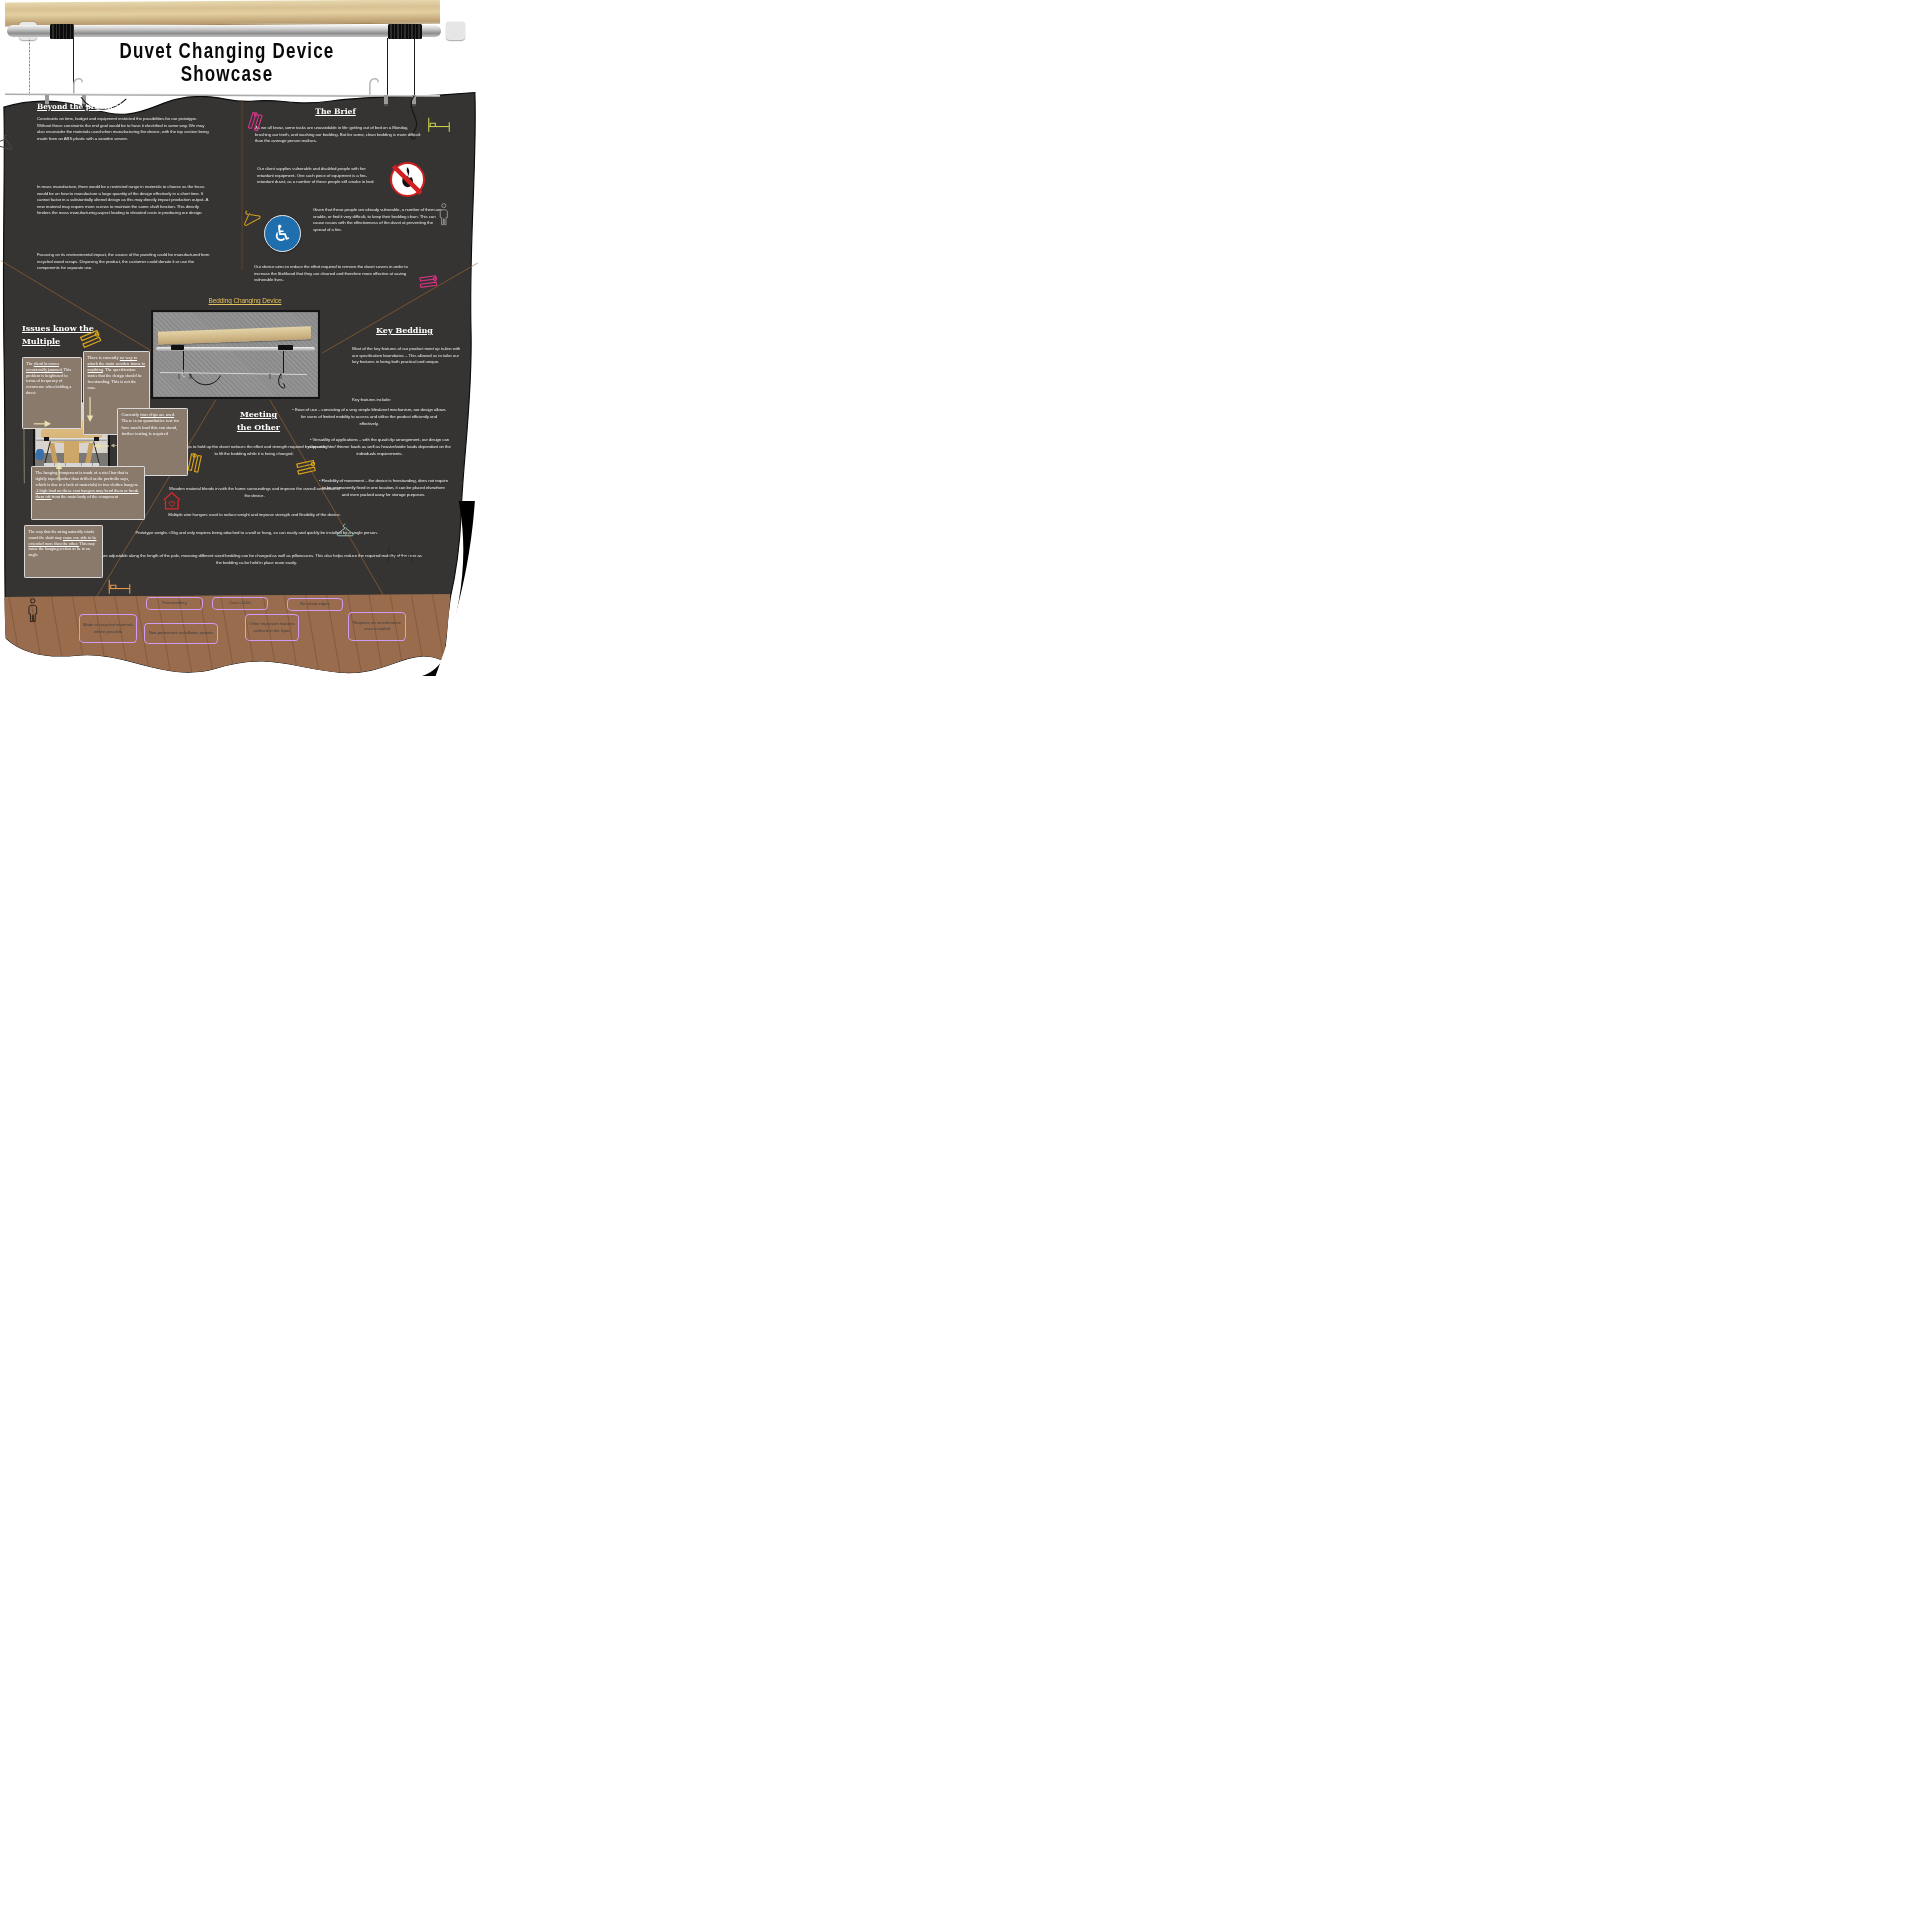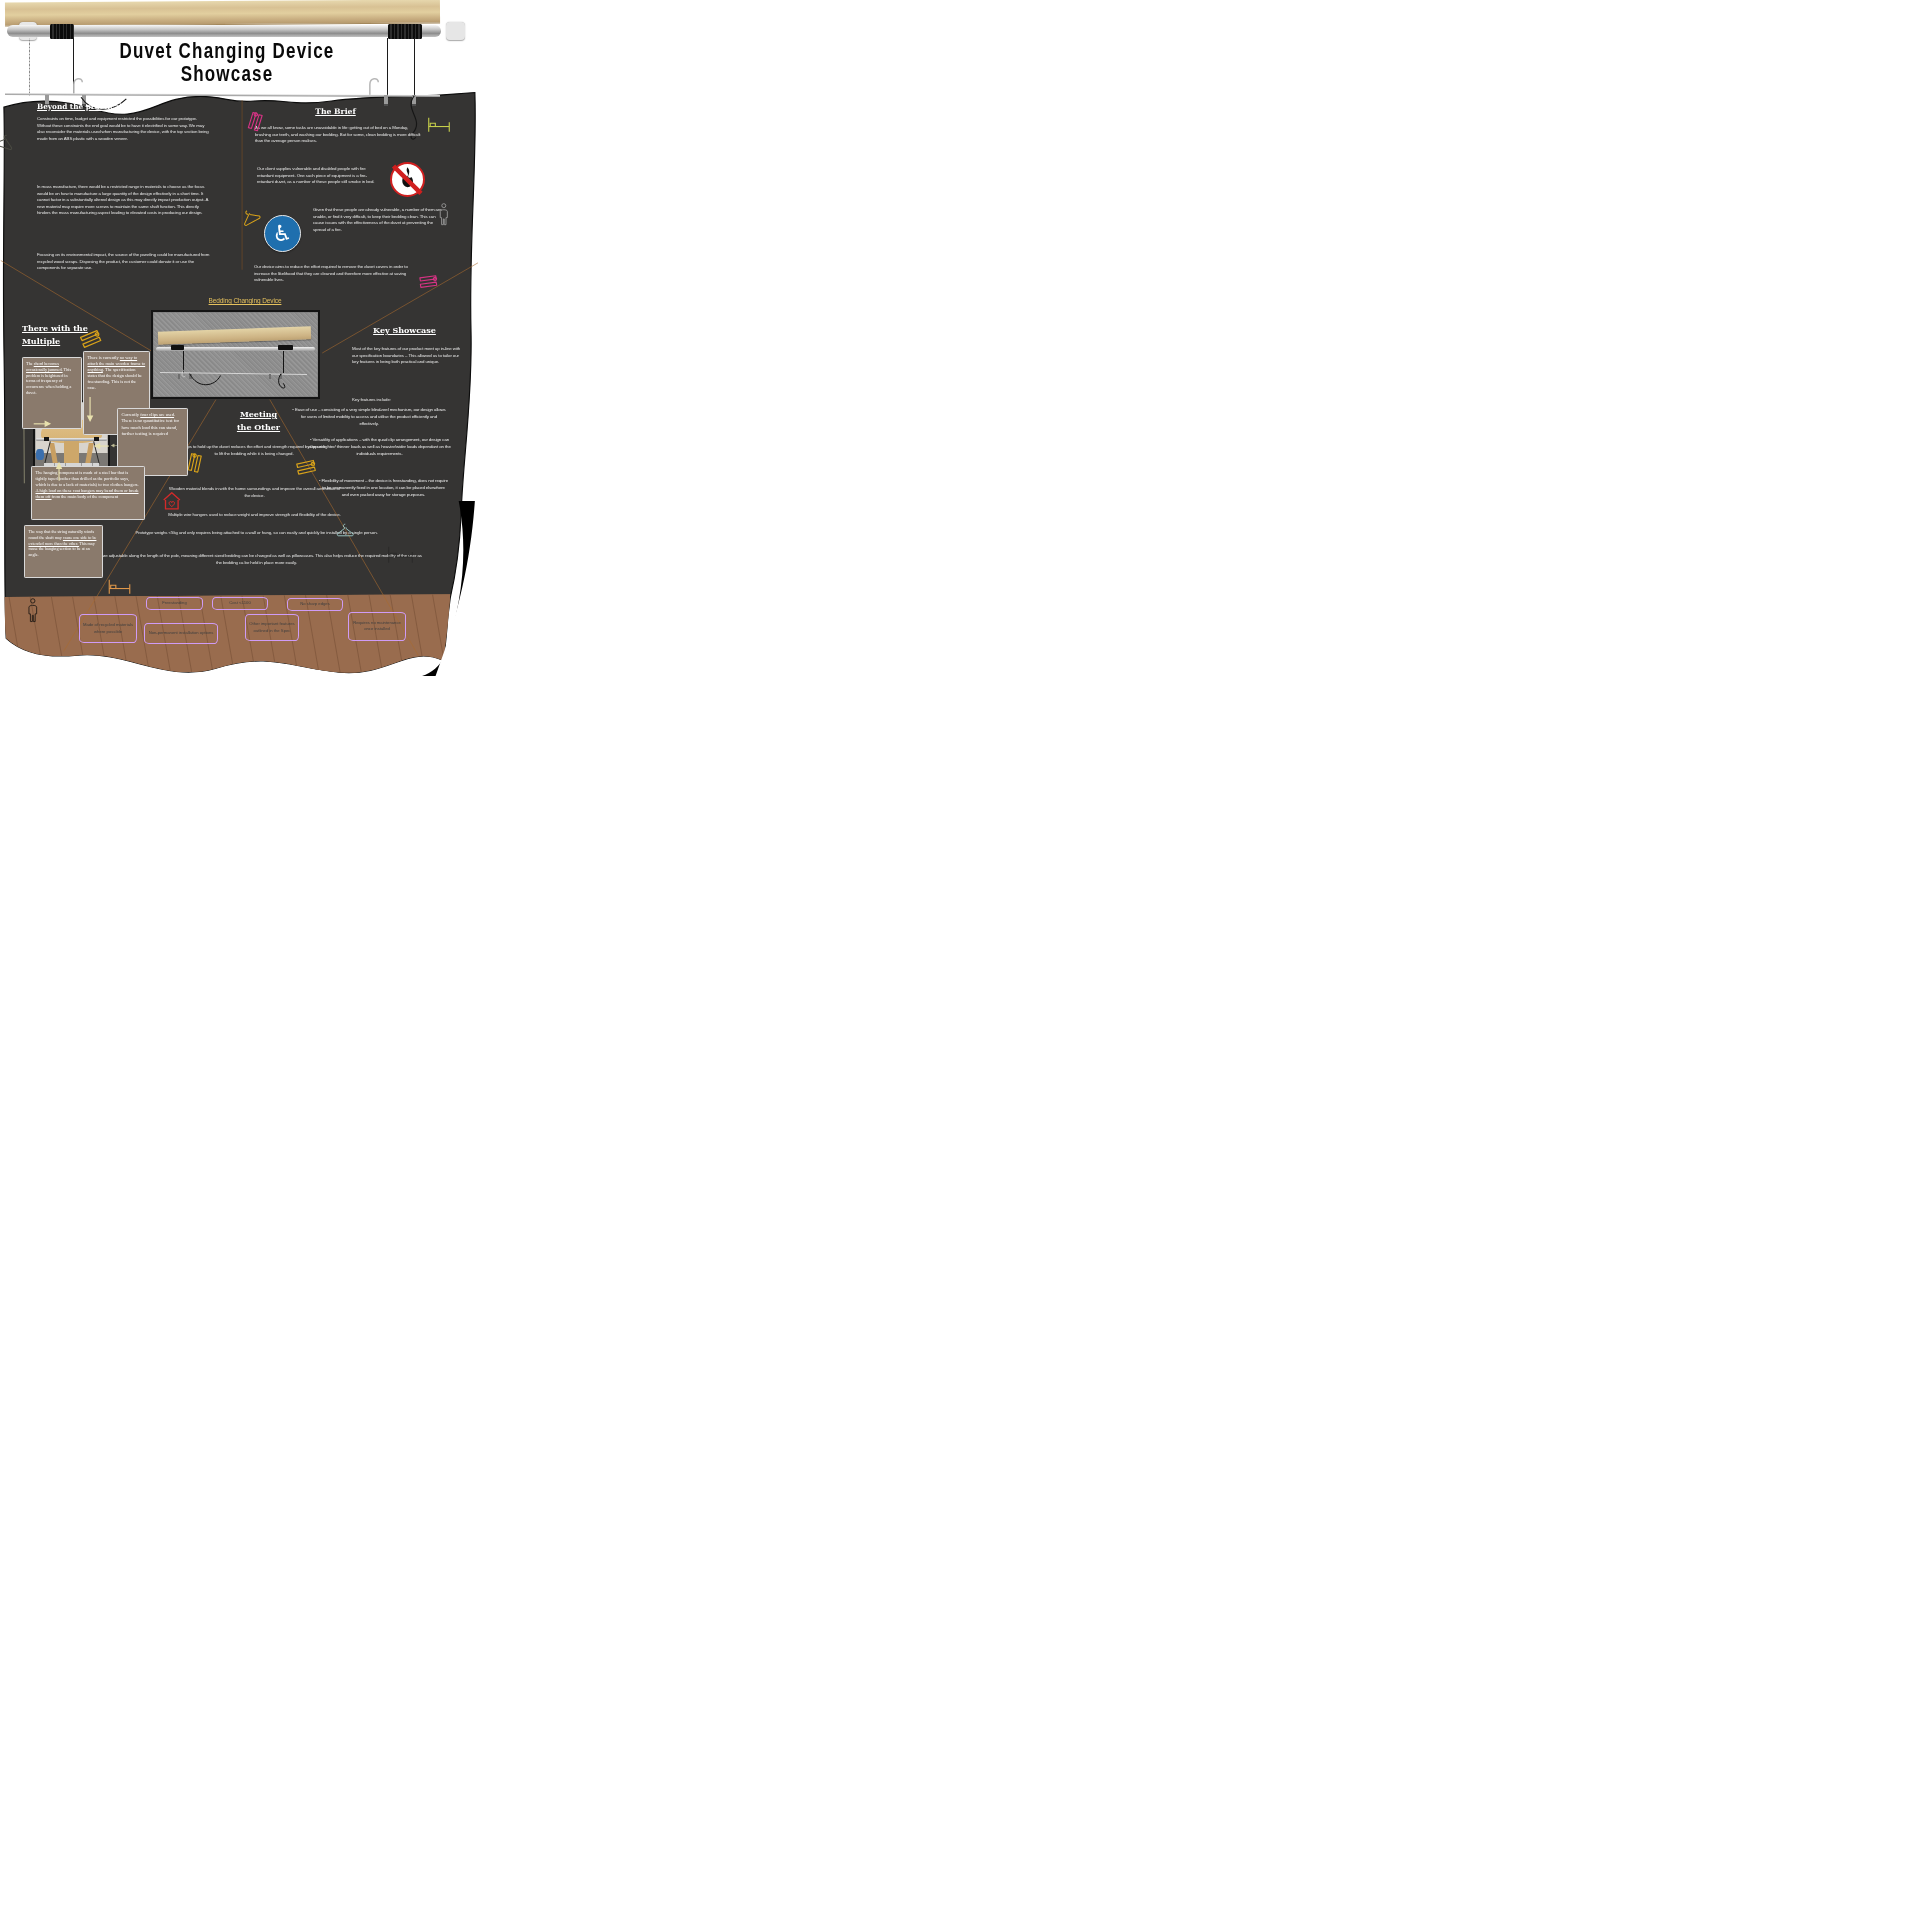--- a/index.html
+++ b/index.html
@@ -197,21 +197,21 @@
     <div class="abs" style="left:22%;top:73%;width:2.3px;height:4.6px;background:#6e6e6e;"></div>
     <div class="abs" style="left:70%;top:73%;width:2.3px;height:4.6px;background:#6e6e6e;"></div>
     <div class="abs" style="left:77%;top:73%;width:2.3px;height:4.6px;background:#6e6e6e;"></div>
     <svg class="abs" style="left:0;top:0;" width="165" height="84" viewBox="0 0 428 218">
       <path d="M 95,160 C 115,200 160,195 175,165" fill="none" stroke="#101010" stroke-width="2.5"></path>
       <path d="M 332,160 C 310,195 355,210 338,185" fill="none" stroke="#101010" stroke-width="2.5"></path>
       <path d="M 80,150 C 70,165 78,172 84,166" fill="none" stroke="#e6e6e6" stroke-width="1.5"></path>
     </svg>
   </div>
 
-  <div class="abs h-serif" style="left:22px;top:323px;font-size:8px;z-index:4;">There with the</div>
+  <div class="abs h-serif" style="left:22px;top:323px;font-size:8px;z-index:4;">Issues know the</div>
   <div class="abs h-serif" style="left:22px;top:336px;font-size:8px;z-index:4;">Multiple</div>
   <svg class="abs" style="left:79px;top:326px;transform:rotate(20deg);z-index:4;" width="24" height="24" viewBox="0 0 48 48">
       <g fill="none" stroke="#d8a21a" stroke-width="2.5" stroke-linejoin="round">
         <path d="M4 30 L30 6 L35 11 L9 35 Z"></path>
         <path d="M13 41 L39 17 L44 22 L18 46 Z"></path>
         <circle cx="33" cy="13" r="3.5"></circle>
       </g>
     </svg>
 
   <div class="abs note" style="left:21.6px;top:357px;width:60px;height:72px;z-index:5;"><span>The </span><u>chord becomes occasionally jammed.</u><span> This problem is heightened in terms of frequency of occurrence when holding a duvet.</span></div>
@@ -241,21 +241,21 @@
         <path d="M 147,50 L 159,50 L 153,62 Z"></path>
       <path d="M 6,70 L 36,70" fill="none"></path>
         <path d="M 36,64 L 36,76 L 48,70 Z"></path>
       <path d="M 202,128 L 178,128" fill="none"></path>
         <path d="M 178,122 L 178,134 L 166,128 Z"></path>
       <path d="M 72,218 L 72,184" fill="none"></path>
         <path d="M 66,186 L 78,186 L 72,172 Z"></path>
     </g>
   </svg>
 
-  <div class="abs h-serif centered" style="left:339px;top:325px;width:131px;font-size:8px;z-index:4;">Key Showcase</div>
+  <div class="abs h-serif centered" style="left:339px;top:325px;width:131px;font-size:8px;z-index:4;">Key Bedding</div>
   <div class="abs body-txt" style="left:352px;top:346px;width:109px;z-index:4;">Most of the key features of our product meet up in-line with our specification boundaries – This allowed us to tailor our key features in being both practical and unique.</div>
   <div class="abs body-txt" style="left:352px;top:397px;width:109px;z-index:4;">Key features include:</div>
   <div class="abs kf-b bullet" style="left:292px;top:407px;width:154px;z-index:4;">Ease of use – consisting of a very simple blind-reel mechanism, our design allows for users of limited mobility to access and utilise the product efficiently and effectively.</div>
   <div class="abs kf-b bullet" style="left:304px;top:437px;width:151px;z-index:4;">Versatility of applications – with the quad clip arrangement, our design can support lighter/ thinner loads as well as heavier/wider loads dependant on the individuals requirements.</div>
   <div class="abs kf-b bullet" style="left:318px;top:478px;width:131px;z-index:4;">Flexibility of movement – the device is freestanding, does not require to be permanently fixed in one location, it can be placed elsewhere and even packed away for storage purposes.</div>
 
   <div class="abs h-serif centered" style="left:216px;top:409px;width:85px;font-size:8px;z-index:4;">Meeting</div>
   <div class="abs h-serif centered" style="left:216px;top:422px;width:85px;font-size:8px;z-index:4;">the Other</div>
   <div class="abs body-txt centered" style="left:181px;top:444px;width:146px;z-index:4;">Clips to hold up the duvet reduces the effort and strength required by the user to lift the bedding while it is being changed.</div>
   <div class="abs body-txt centered" style="left:166px;top:486px;width:177px;z-index:4;">Wooden material blends in with the home surroundings and improve the overall aesthetics of the device.</div>

